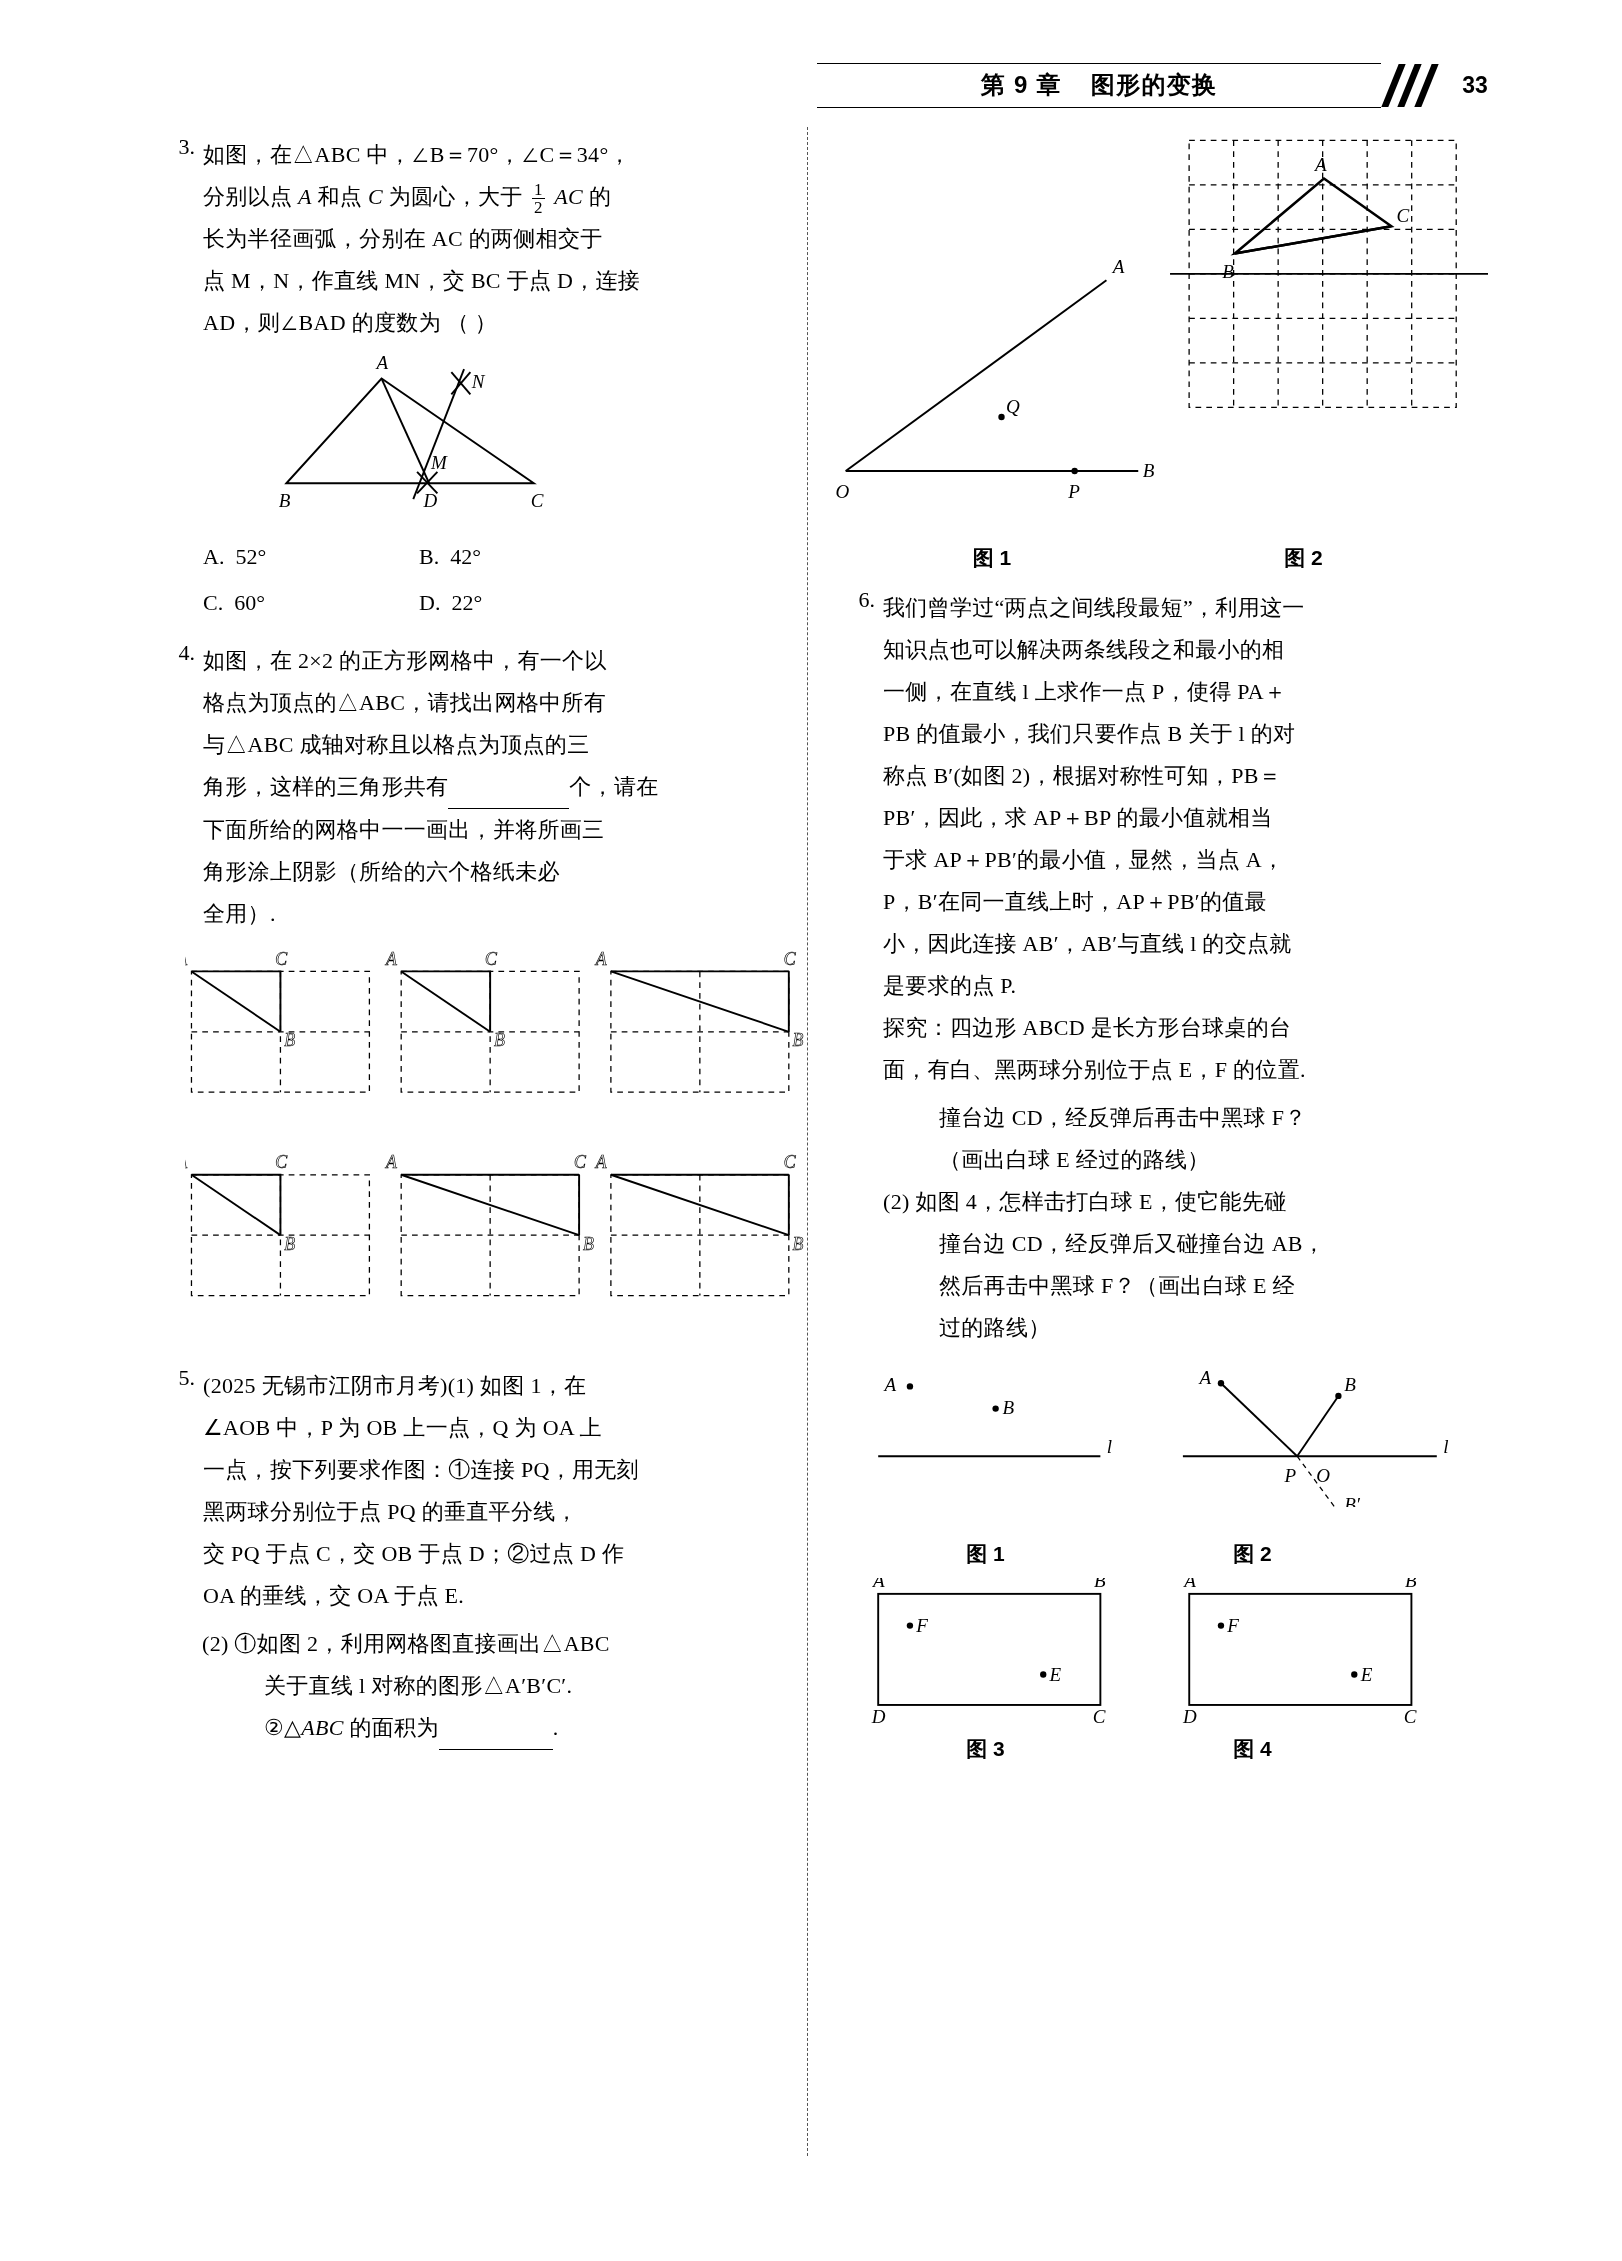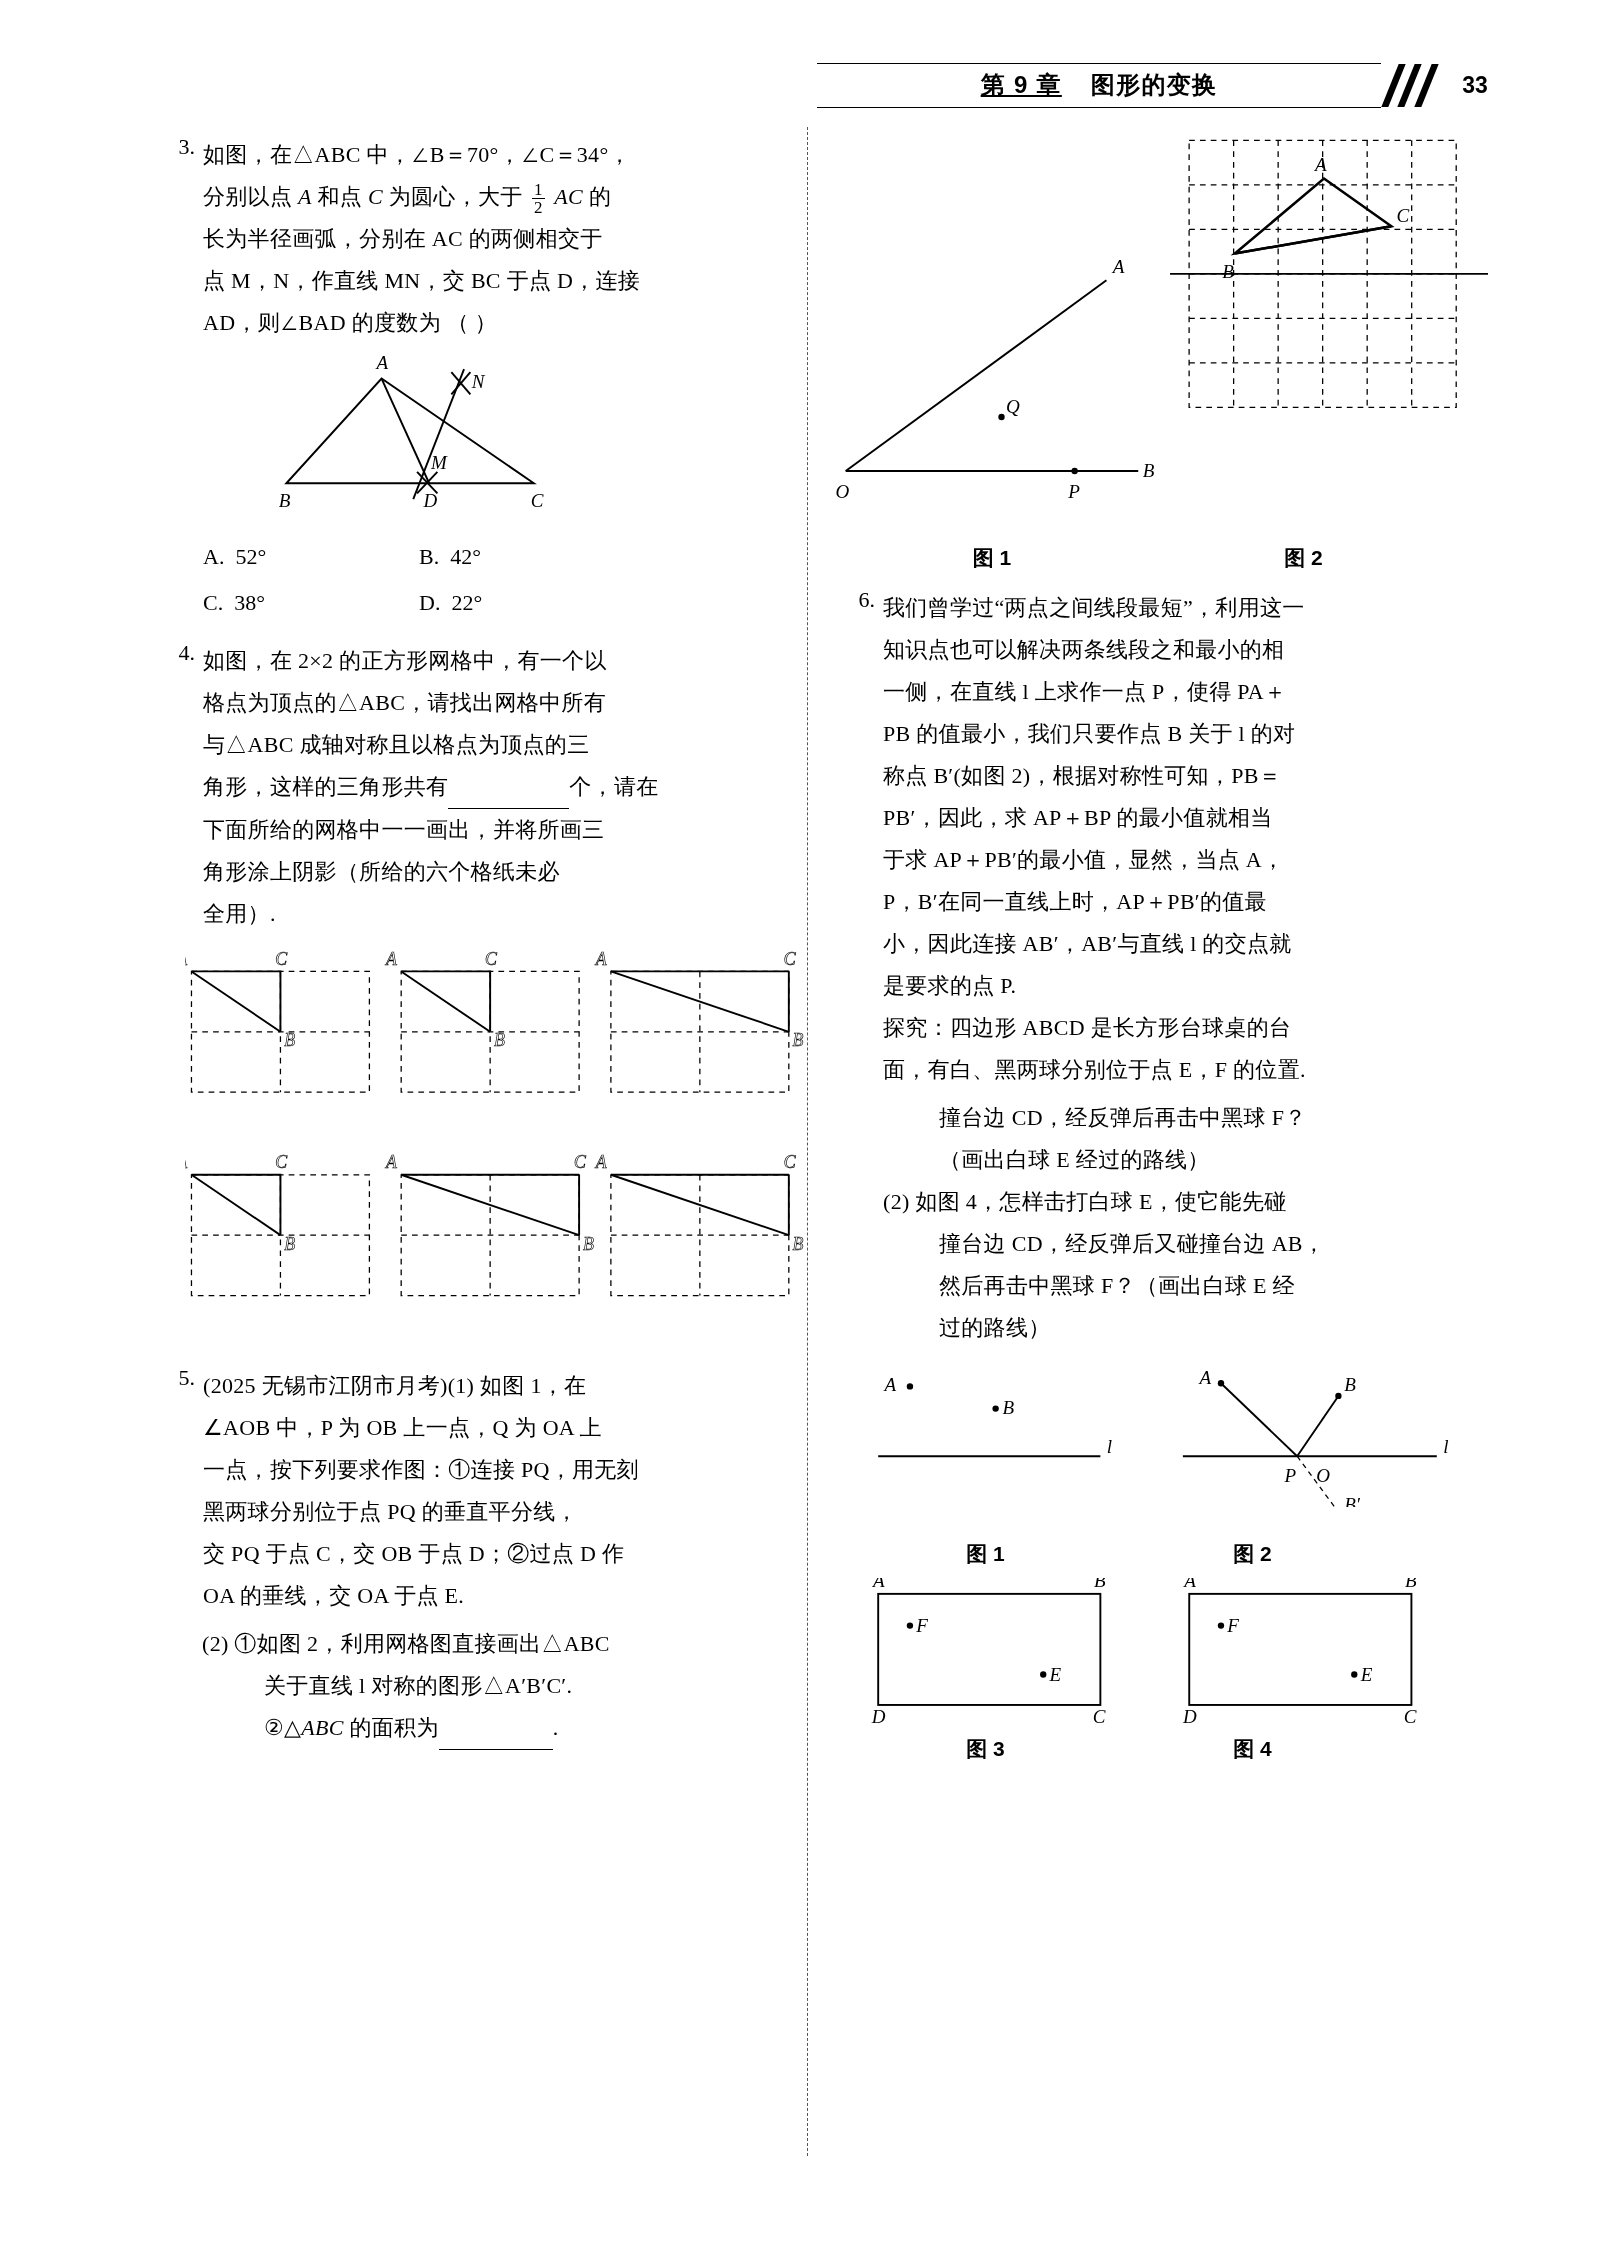--- a/index.html
+++ b/index.html
@@ -17,21 +17,21 @@
   .header {
     position:absolute; left:817px; top:60px; width:693px; height:50px;
     display:flex; align-items:center;
   }
   .header-bar {
     flex:1; height:43px; border-top:1.9px solid #000; border-bottom:1.9px solid #000;
     display:flex; align-items:center; justify-content:center;
     font-family:"Liberation Sans", sans-serif; font-weight:bold; font-size:24px;
     letter-spacing:1.3px;
   }
-  .header-bar .chap { margin-right:29px;text-decoration:underline; }
+  .header-bar .chap { margin-right:29px; }
   .header-slash {
     width:59px; height:43px; position:relative; overflow:hidden;
   }
   .header-slash i {
     position:absolute; top:-3.8px; width:7px; height:51px; background:#000;
     transform:skewX(-22deg);
   }
   .header-slash i:nth-child(1){ left:9px; }
   .header-slash i:nth-child(2){ left:25.4px; }
   .header-slash i:nth-child(3){ left:42px; }
@@ -147,21 +147,21 @@
           <span>52°</span>
         </div>
         <div class="c">
           <span>B.</span>&nbsp;
           <span>42°</span>
         </div>
       </div>
       <div class="row">
         <div class="c">
           <span>C.</span>&nbsp;
-          <span>38°</span>
+          <span>60°</span>
         </div>
         <div class="c">
           <span>D.</span>&nbsp;
           <span>22°</span>
         </div>
       </div>
     </div>
 
     <div class="q" style="margin-top:14px;">
       <div class="q-num">4.</div>

